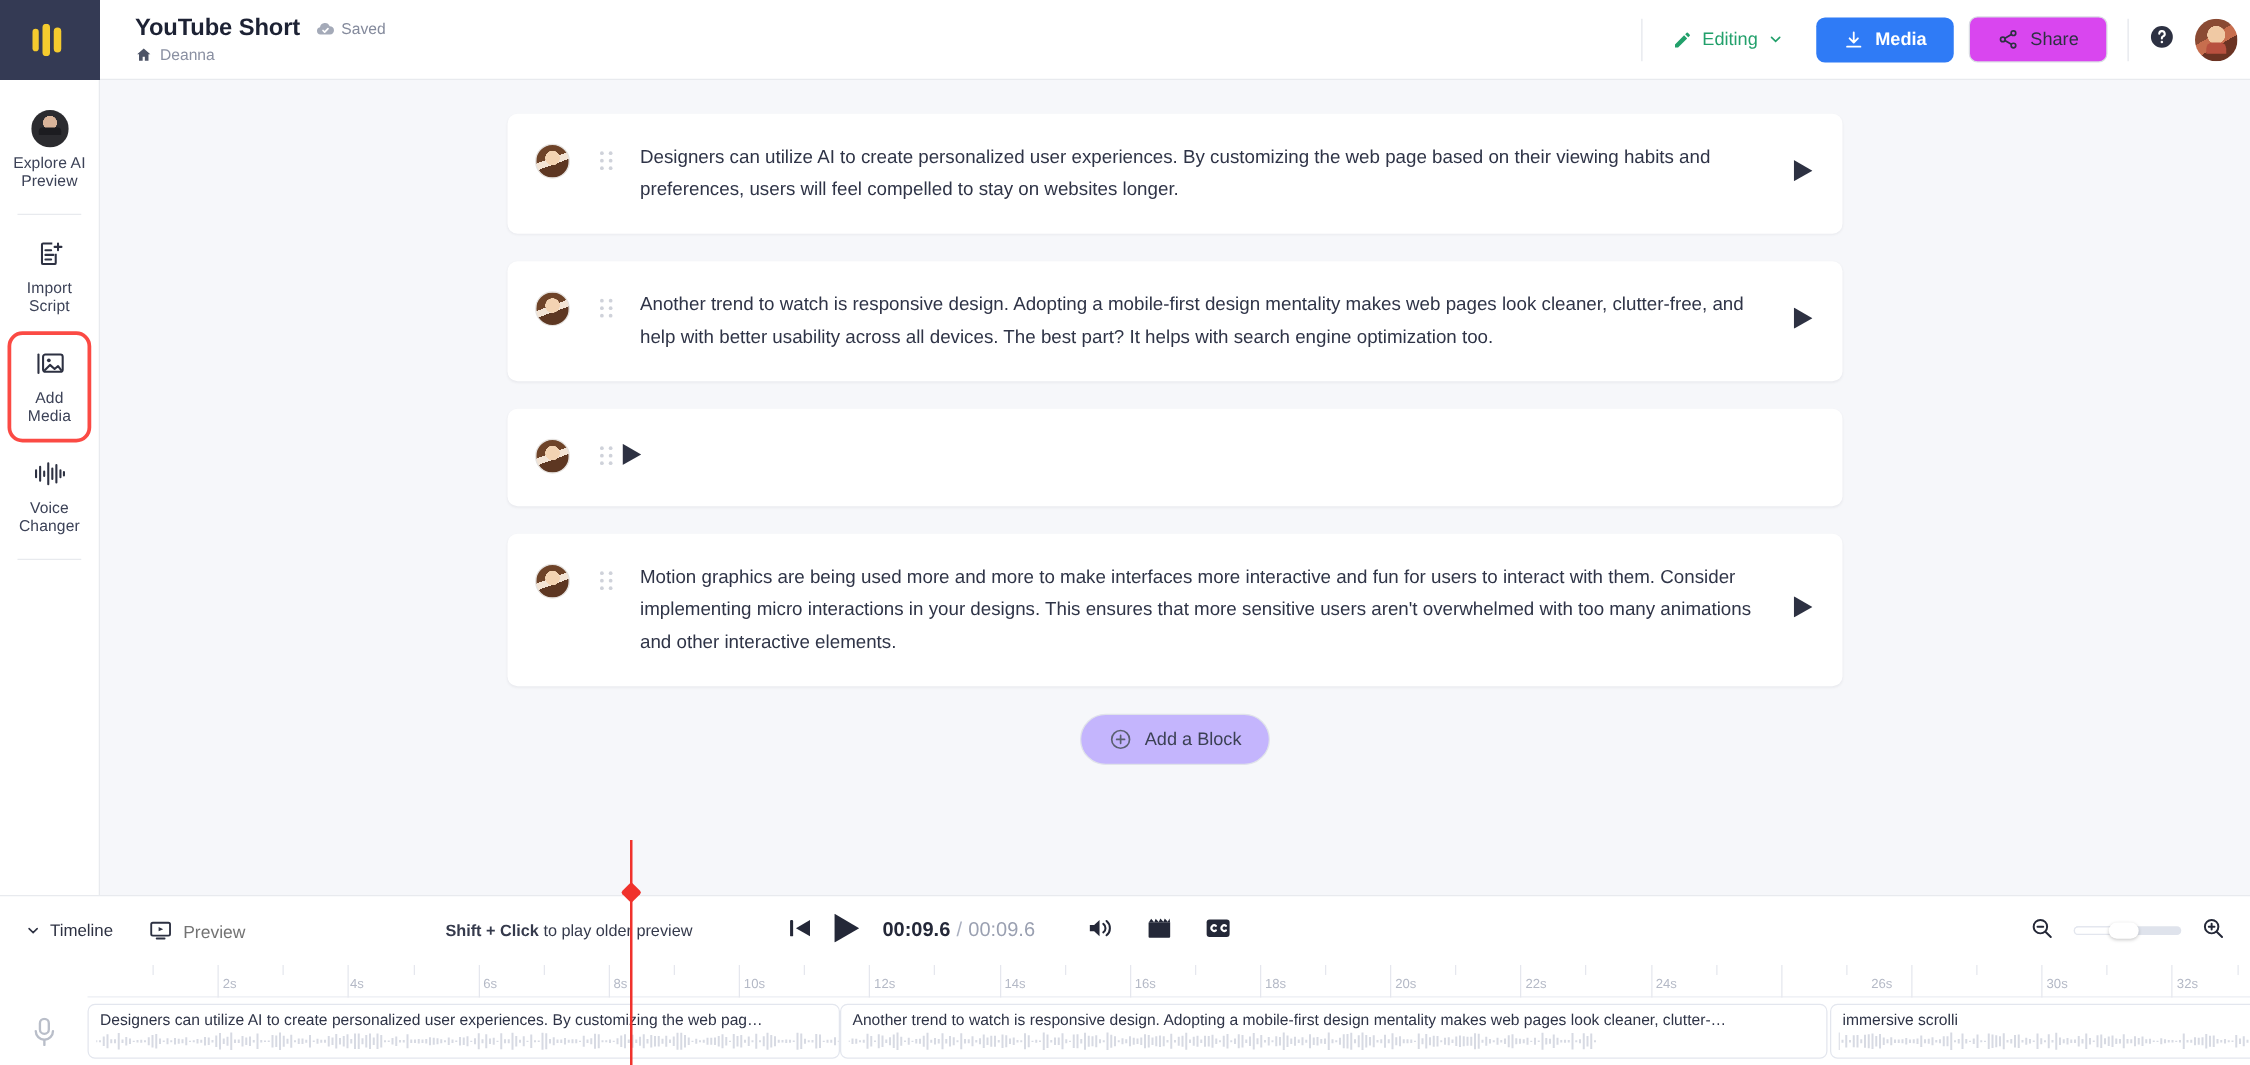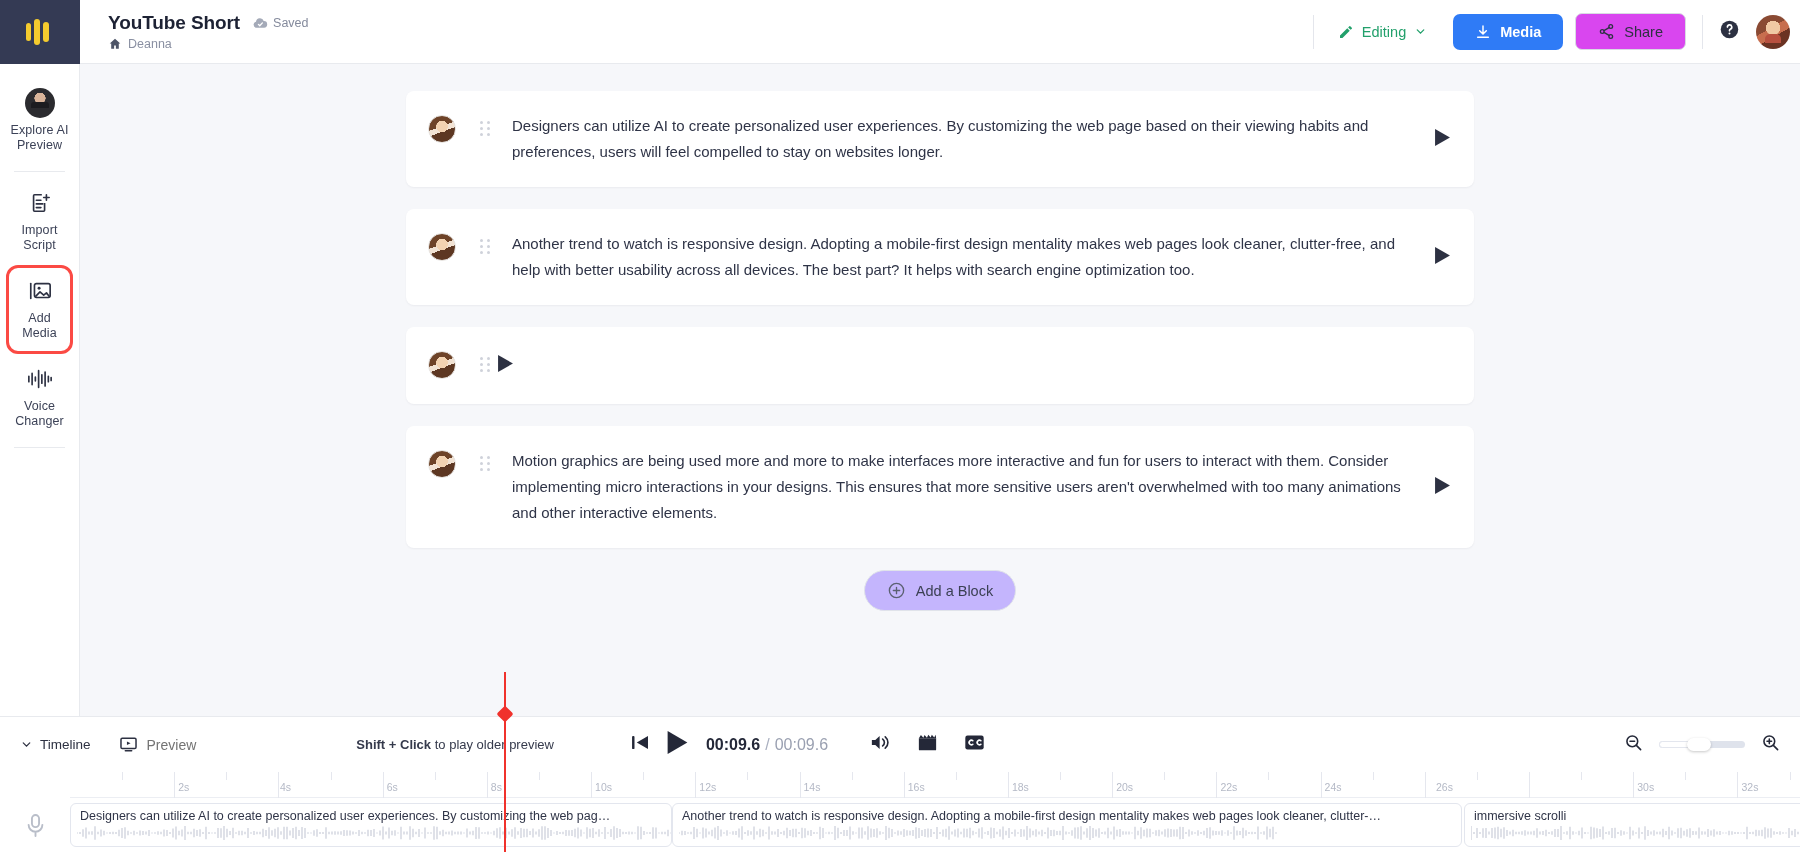--- a/index.html
+++ b/index.html
@@ -517,21 +517,21 @@
         <div class="tick major" style="left: 1042.17px;"></div>
         <div class="tick-lbl" style="left: 1042.17px;">20s</div>
         <div class="tick minor" style="left: 1094.28px;"></div>
         <div class="tick major" style="left: 1146.39px;"></div>
         <div class="tick-lbl" style="left: 1146.39px;">22s</div>
         <div class="tick minor" style="left: 1198.49px;"></div>
         <div class="tick major" style="left: 1250.6px;"></div>
         <div class="tick-lbl" style="left: 1250.6px;">24s</div>
         <div class="tick minor" style="left: 1302.71px;"></div>
         <div class="tick major" style="left: 1354.82px;"></div>
-        <div class="tick-lbl" style="left: 1362px;">26s</div>
+        <div class="tick-lbl" style="left: 1423px;">26s</div>
         <div class="tick minor" style="left: 1406.93px;"></div>
         <div class="tick major" style="left: 1459.04px;"></div>
         <div class="tick-lbl" style="left: 1459.04px; margin-top: 46px;">28s</div>
         <div class="tick minor" style="left: 1511.14px;"></div>
         <div class="tick major" style="left: 1563.25px;"></div>
         <div class="tick-lbl" style="left: 1563.25px;">30s</div>
         <div class="tick minor" style="left: 1615.36px;"></div>
         <div class="tick major" style="left: 1667.47px;"></div>
         <div class="tick-lbl" style="left: 1667.47px;">32s</div>
         <div class="tick minor" style="left: 1719.58px;"></div>

